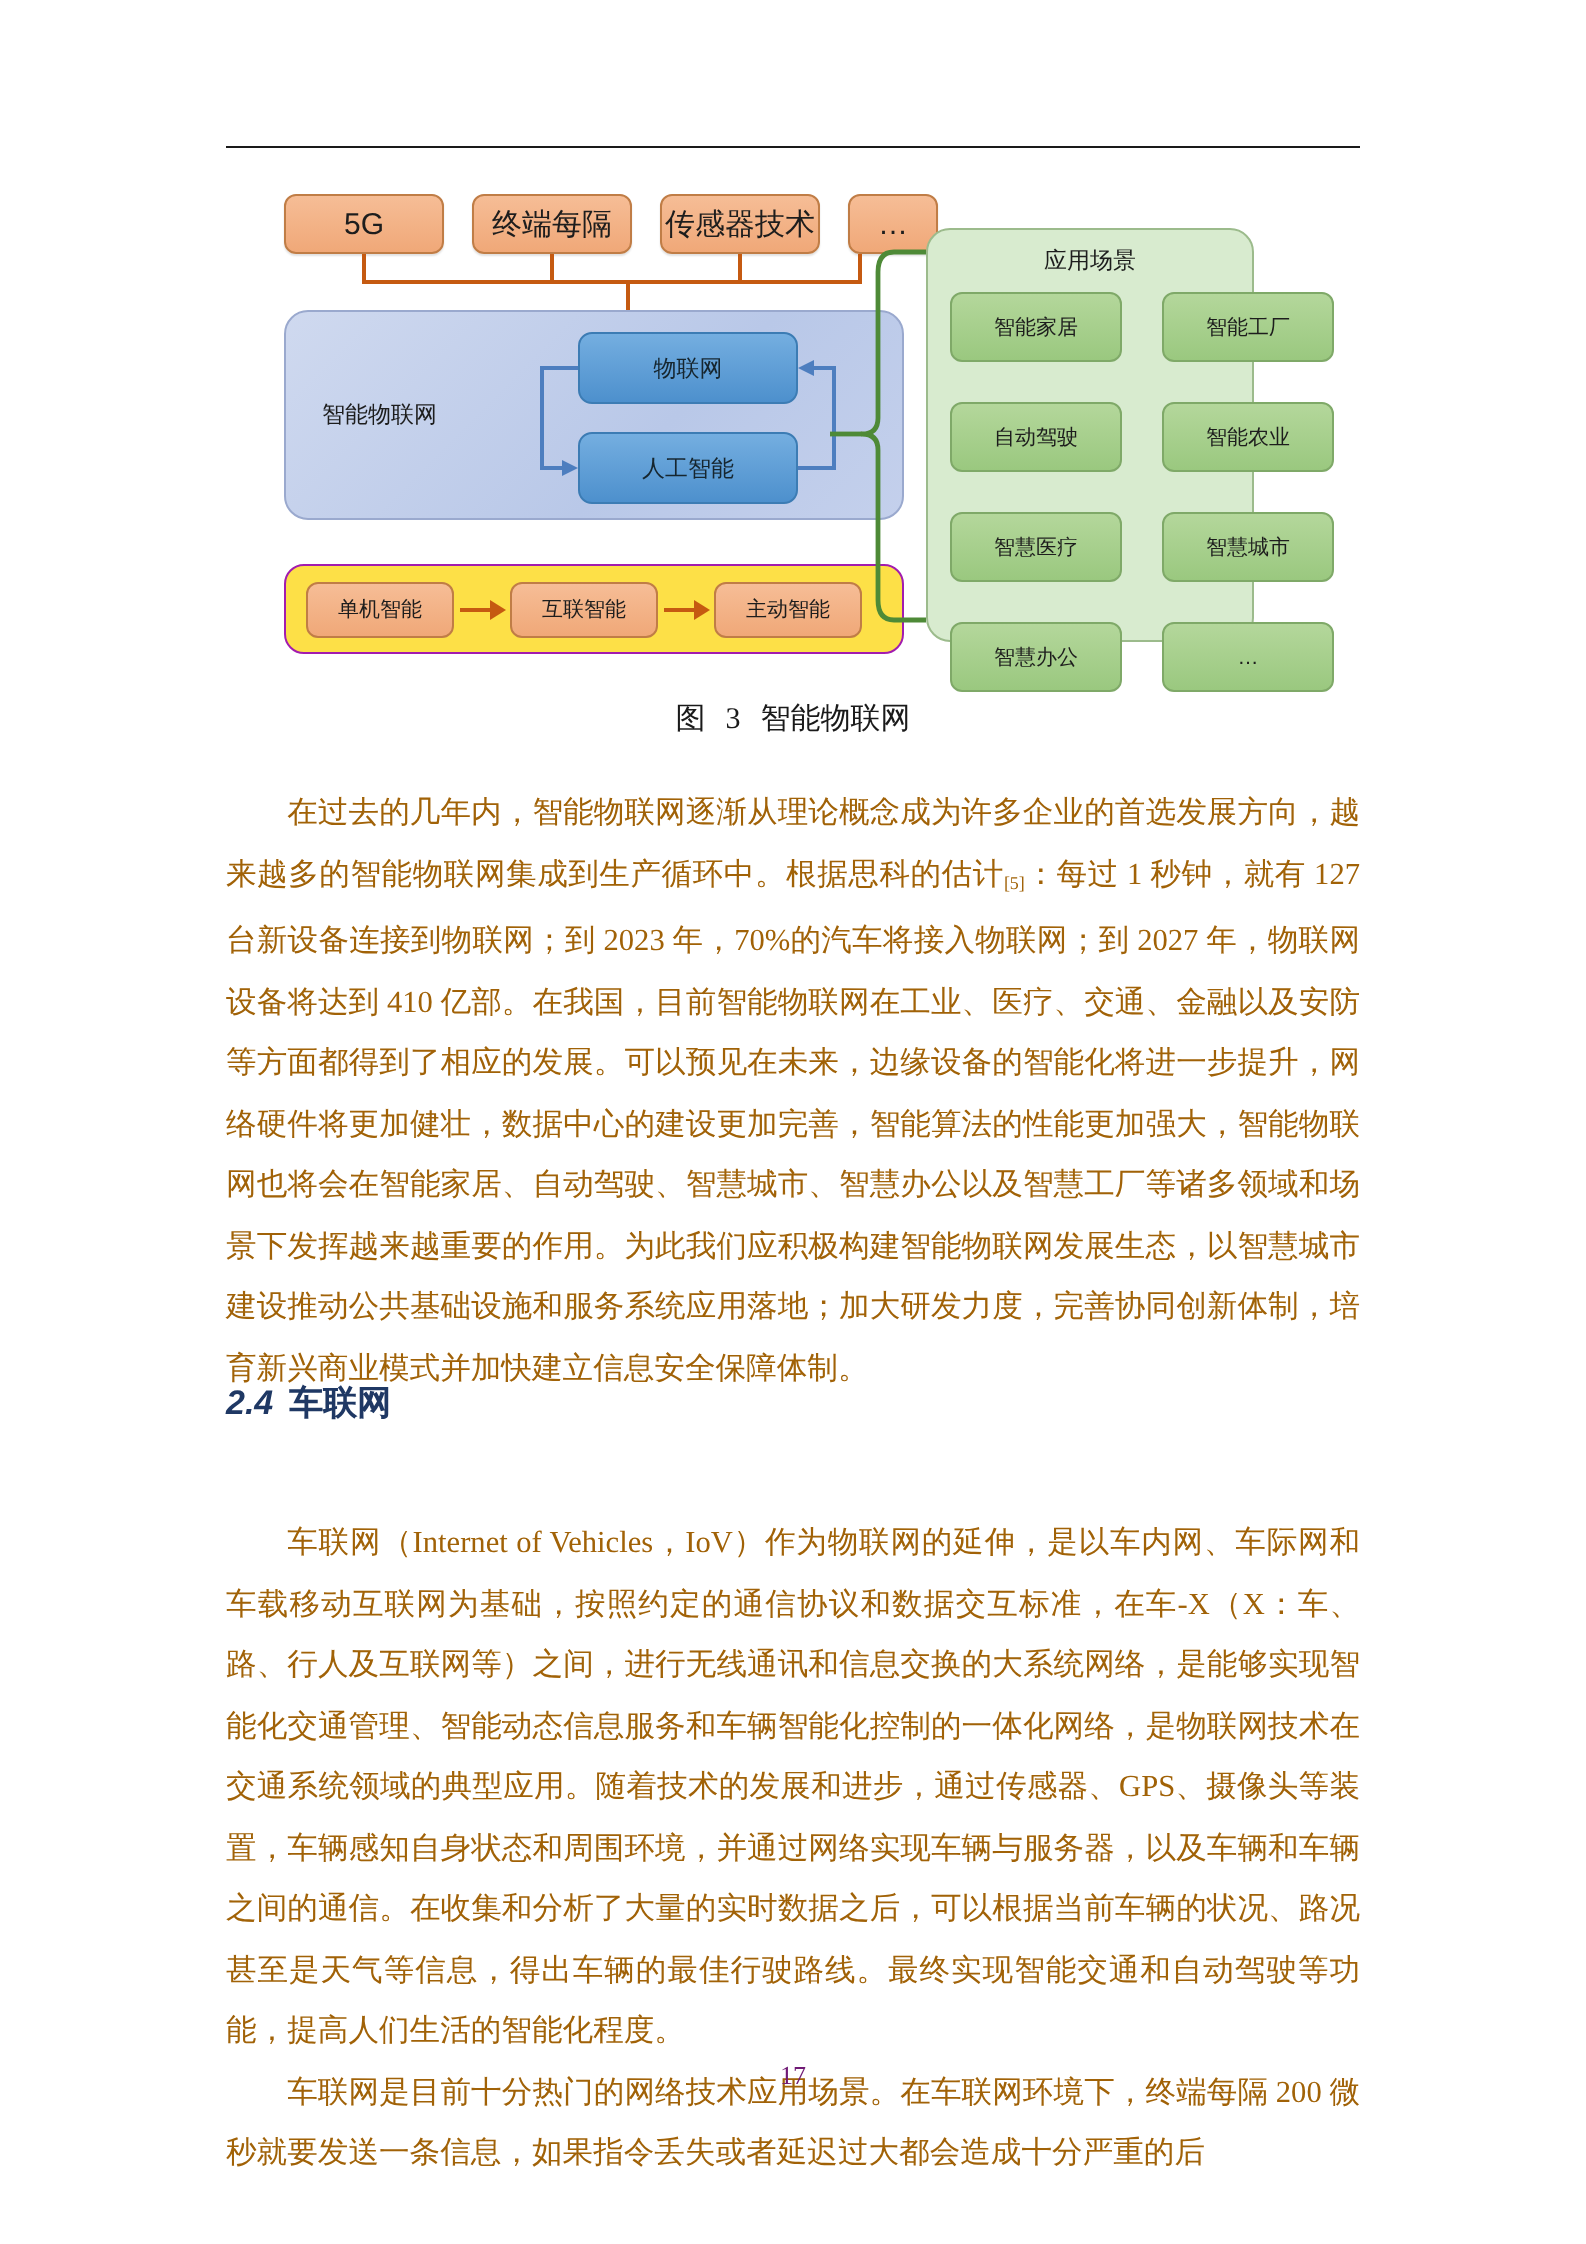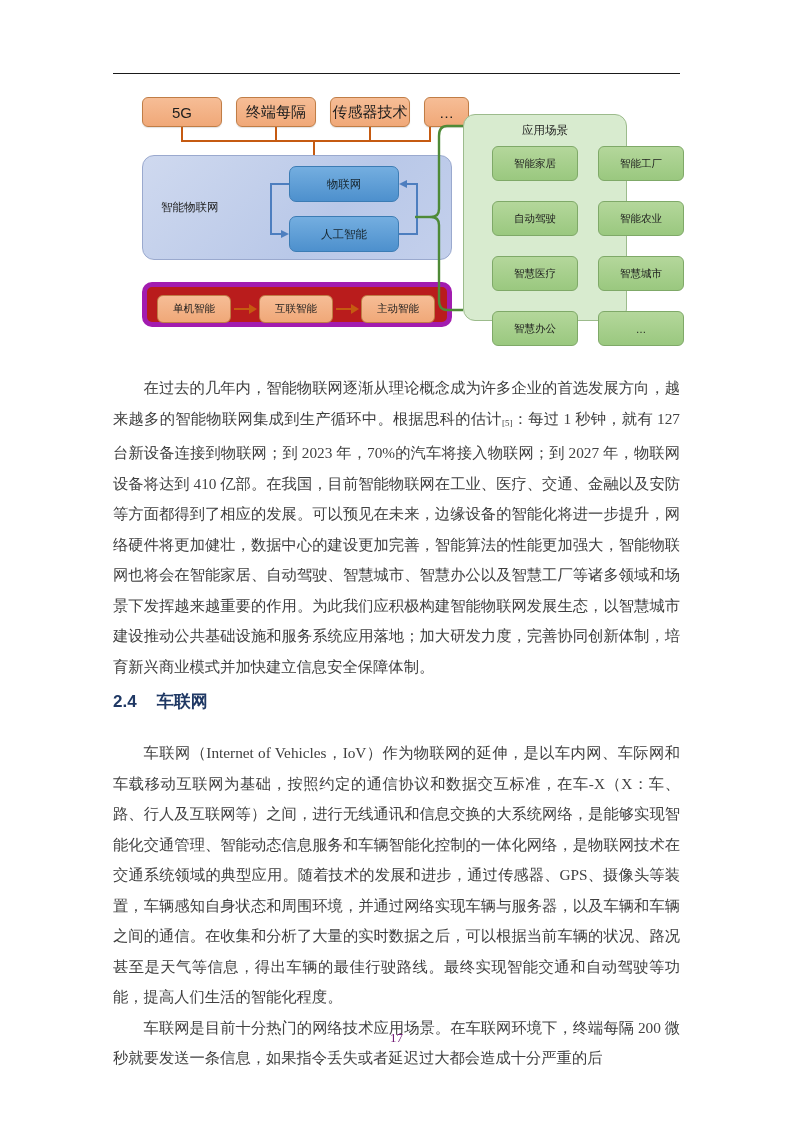--- a/index.html
+++ b/index.html
@@ -137,22 +137,22 @@
   }
 
   
   .level-panel {
     position: absolute;
     left: 29px;
     top: 196px;
     width: 310px;
     height: 45px;
     border-radius: 10px;
-    background: #b91c1c;
-    border: 5px solid #a21caf;
+    background: #fde047;
+    border: 1px solid #a21caf;
     box-sizing: border-box;
   }
   .level-row {
     position: absolute;
     left: 10px;
     top: 8px;
     display: flex;
     align-items: center;
     gap: 0;
   }
@@ -207,21 +207,21 @@
     position: absolute;
     left: 0; top: 8px;
     width: 100%;
     text-align: center;
     font-family: "Liberation Sans", "DejaVu Sans", sans-serif;
     font-size: 11.5px;
     color: #1d1d1d;
   }
   .app-grid {
     position: absolute;
-    left: 28px;
+    left: 11px;
     top: 31px;
     width: 178px;
     display: grid;
     grid-template-columns: 86px 86px;
     grid-gap: 6px 6px;
     gap: 20px;
   }
   .app-box {
     height: 35px;
     border-radius: 6px;
@@ -259,41 +259,42 @@
 
   
   .body-text {
     position: absolute;
     left: 113px;
     width: 567px;
     font-size: 15.3px;
     line-height: 30.5px;
     text-align: justify;
     text-justify: inter-ideograph;
-    color: #404040;
+    color: #a16207;
+    margin-top: 19px;
   }
   .body-text p {
     margin: 0;
     text-indent: 2em;
   }
   sub.ref {
     font-size: 9px;
     vertical-align: -0.25em;
   }
 
   .section-heading {
     position: absolute;
     left: 113px;
     width: 567px;
     font-family: "Liberation Sans", "DejaVu Sans", sans-serif;
     font-size: 17px;
     font-weight: bold;
     color: #1f3864;
   }
-  .section-heading .num { margin-right: 20px; }
+  .section-heading .num { margin-right: 8px; font-style: italic; }
 
   .page-number {
     position: absolute;
     left: 113px;
     top: 1030px;
     width: 567px;
     text-align: center;
     font-size: 13px;
     color: #701a75;
   }
@@ -360,20 +361,23 @@
         <div class="app-box">自动驾驶</div>
         <div class="app-box">智能农业</div>
         <div class="app-box">智慧医疗</div>
         <div class="app-box">智慧城市</div>
         <div class="app-box">智慧办公</div>
         <div class="app-box">…</div>
       </div>
     </div>
   </div>
 
+  <div class="caption">
+    <span>图</span><span class="gap"></span><span>3</span><span class="gap"></span><span>智能物联网</span>
+  </div>
 
   <div class="body-text" style="top:373px;">
     <p><span>在过去的几年内，智能物联网逐渐从理论概念成为许多企业的首选发展方向，越来越多的智能物联网集成到生产循环中。根据思科的估计</span><sub class="ref">[5]</sub><span>：每过 1 秒钟，就有 127 台新设备连接到物联网；到 2023 年，70%的汽车将接入物联网；到 2027 年，物联网设备将达到 410 亿部。在我国，目前智能物联网在工业、医疗、交通、金融以及安防等方面都得到了相应的发展。可以预见在未来，边缘设备的智能化将进一步提升，网络硬件将更加健壮，数据中心的建设更加完善，智能算法的性能更加强大，智能物联网也将会在智能家居、自动驾驶、智慧城市、智慧办公以及智慧工厂等诸多领域和场景下发挥越来越重要的作用。为此我们应积极构建智能物联网发展生态，以智慧城市建设推动公共基础设施和服务系统应用落地；加大研发力度，完善协同创新体制，培育新兴商业模式并加快建立信息安全保障体制。</span></p>
   </div>
 
   <div class="section-heading" style="top:690px;">
     <span class="num">2.4</span><span>车联网</span>
   </div>
 
   <div class="body-text" style="top:738px;">

